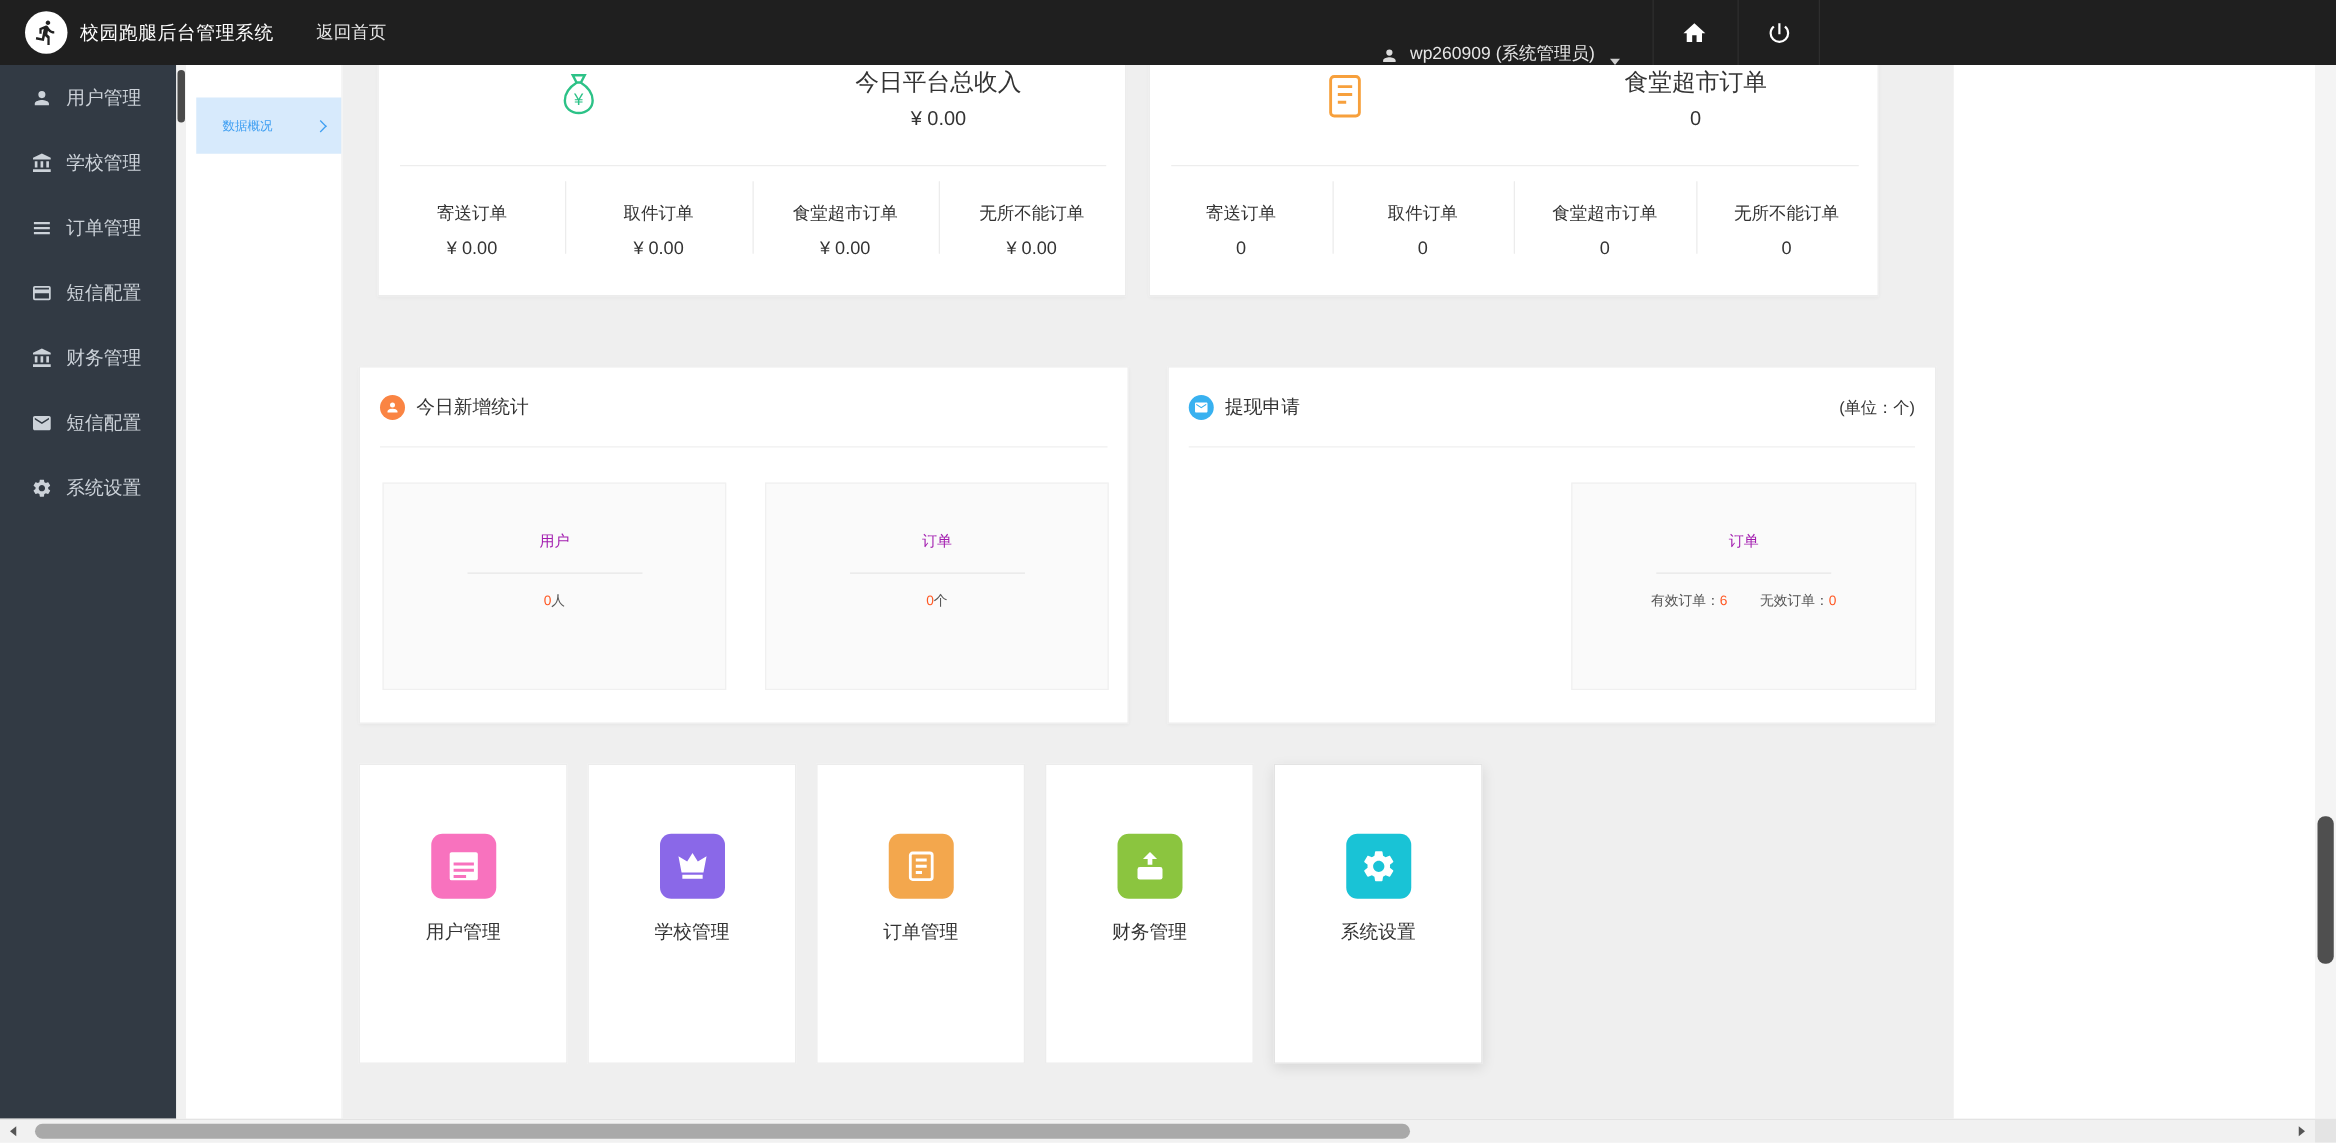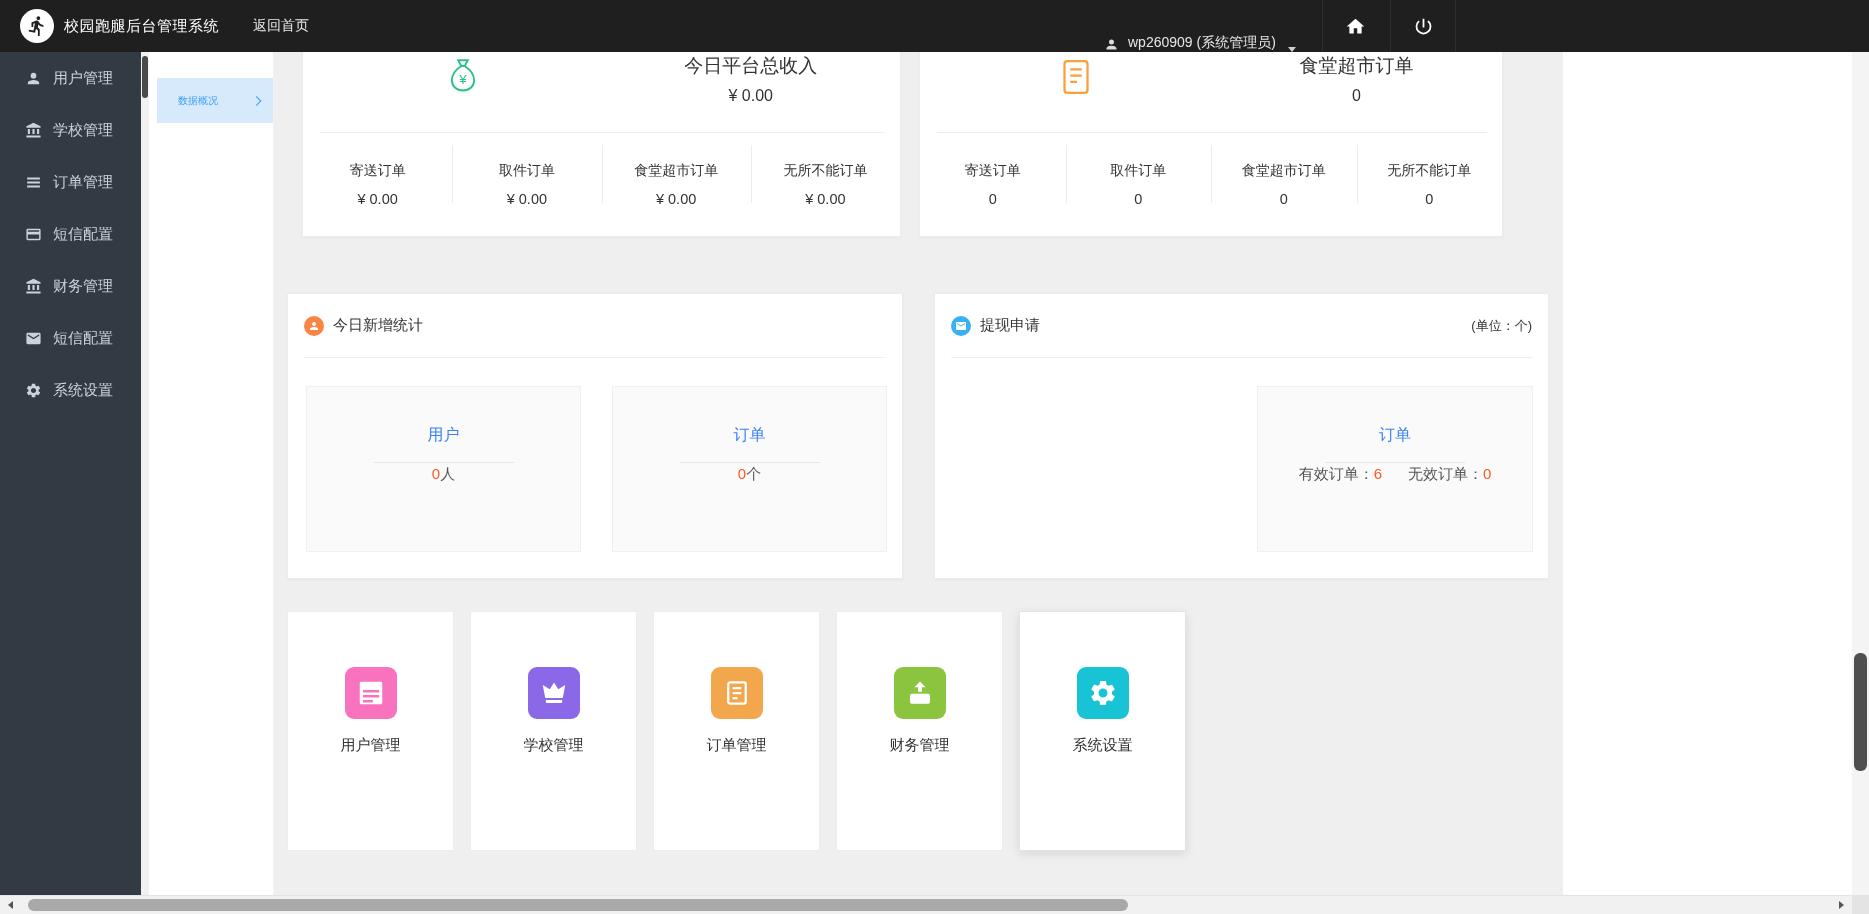--- a/index.html
+++ b/index.html
@@ -59,23 +59,23 @@
   .badge{width:20px;height:20px;border-radius:50%;display:flex;align-items:center;justify-content:center;flex:none}
   .badge.orange{background:var(--hdr-orange,#fa8443)}
   .badge.blue{background:var(--hdr-blue,#38b1f0)}
   .badge svg{width:12px;height:12px}
   .unit-note{margin-left:auto;font-size:13px;color:#333}
   .sbox{position:absolute;top:92px;width:275px;height:166px;background:#fafafa;border:1px solid #f0f0f0;display:flex;flex-direction:column;align-items:center;padding-top:38px;box-sizing:border-box}
   .today .sbox.b1{left:18px}
   .today .sbox.b2{left:324px}
   .withdraw .sbox.b1{left:16px}
   .withdraw .sbox.b2{left:322px;width:276px}
-  .sbox .t{font-size:16px;color:#3b82f6}
+  .sbox .t{font-size:12px;color:#a21caf}
   .sbox .dv{width:140px;border-top:1px solid #e6e6e6;margin-top:16px}
-  .sbox .vals{margin-top:2px;font-size:15px;color:#555;display:flex;gap:26px;white-space:nowrap}
+  .sbox .vals{margin-top:14px;font-size:11px;color:#555;display:flex;gap:26px;white-space:nowrap}
   .red{color:var(--accent-red,#ff5722)}
   
   .shortcuts{position:absolute;left:14px;top:559px;display:flex;gap:16px}
   .sc-card{width:167px;height:240px;background:#fff;border:1px solid #ececec;display:flex;flex-direction:column;align-items:center;padding-top:55px;cursor:pointer;box-sizing:border-box}
   .sc-card.raised{box-shadow:0 3px 10px rgba(0,0,0,.10);border-color:#e3e3e3}
   .sc-icon{width:52px;height:52px;border-radius:9px;display:flex;align-items:center;justify-content:center}
   .sc-icon svg{width:30px;height:30px}
   .sc-label{margin-top:17px;font-size:15px;color:#333}
   
   .vscroll{position:absolute;right:0;top:52px;width:17px;height:843px;background:#f4f4f4;z-index:40}

